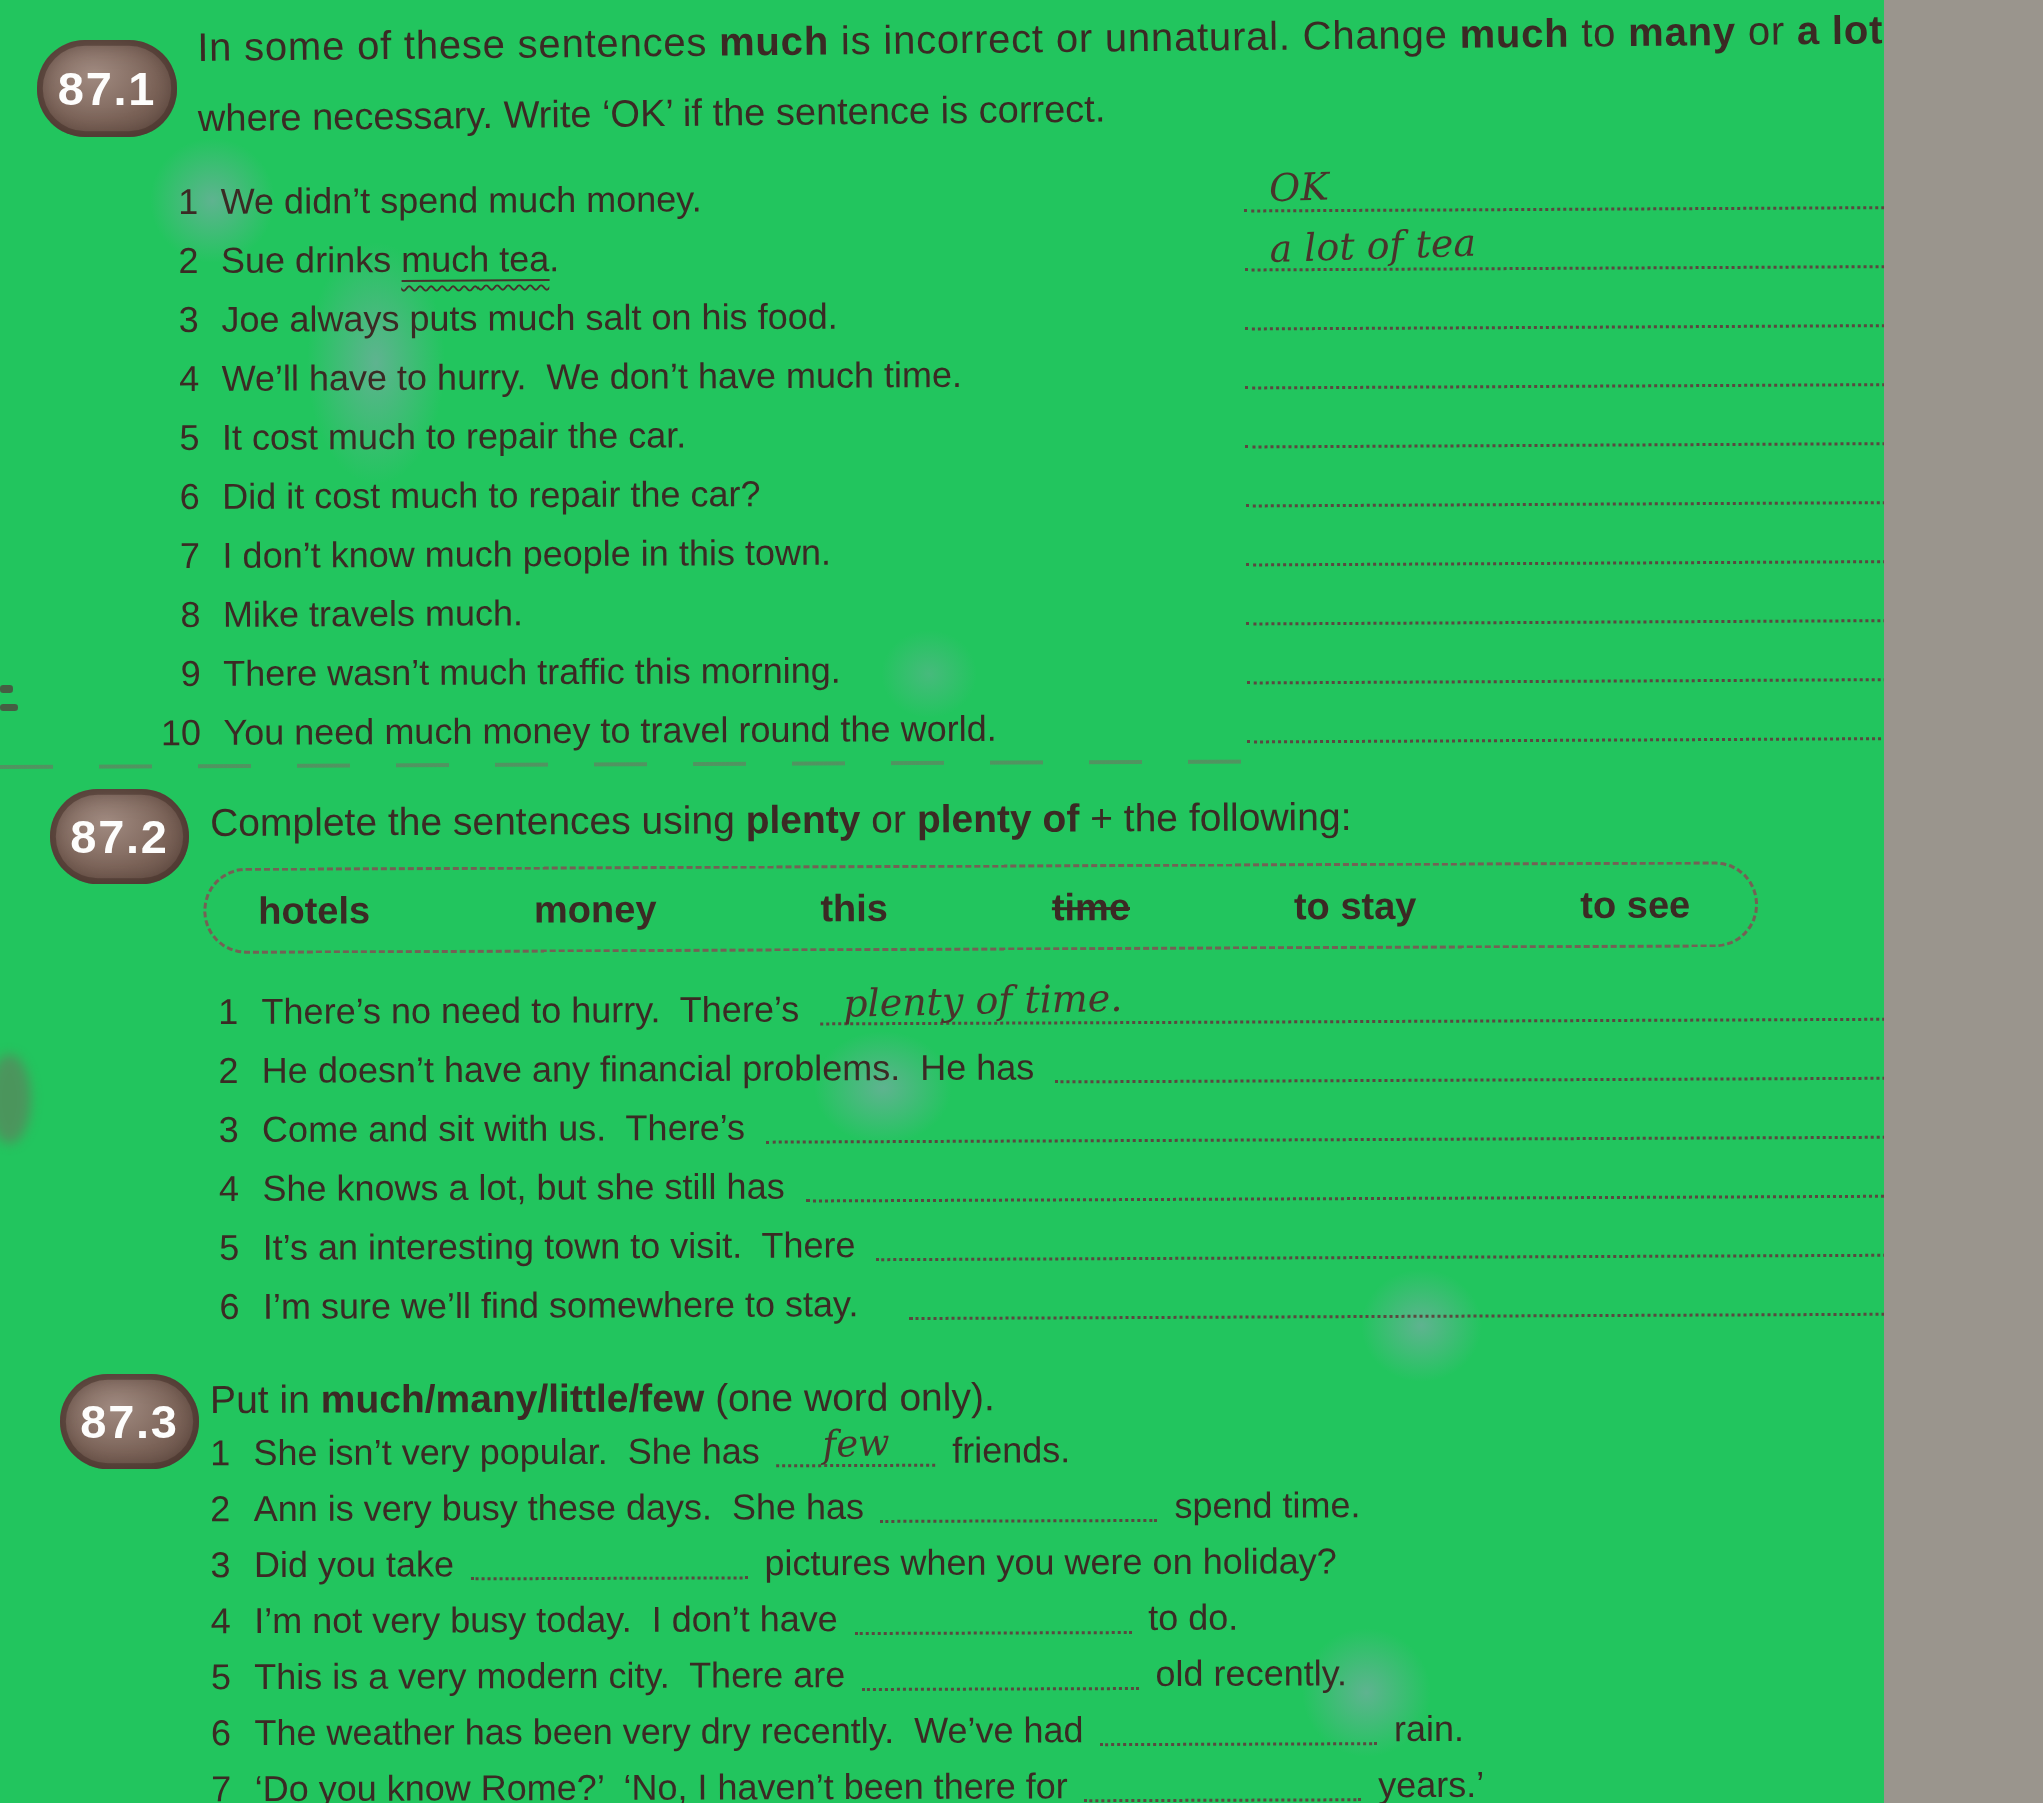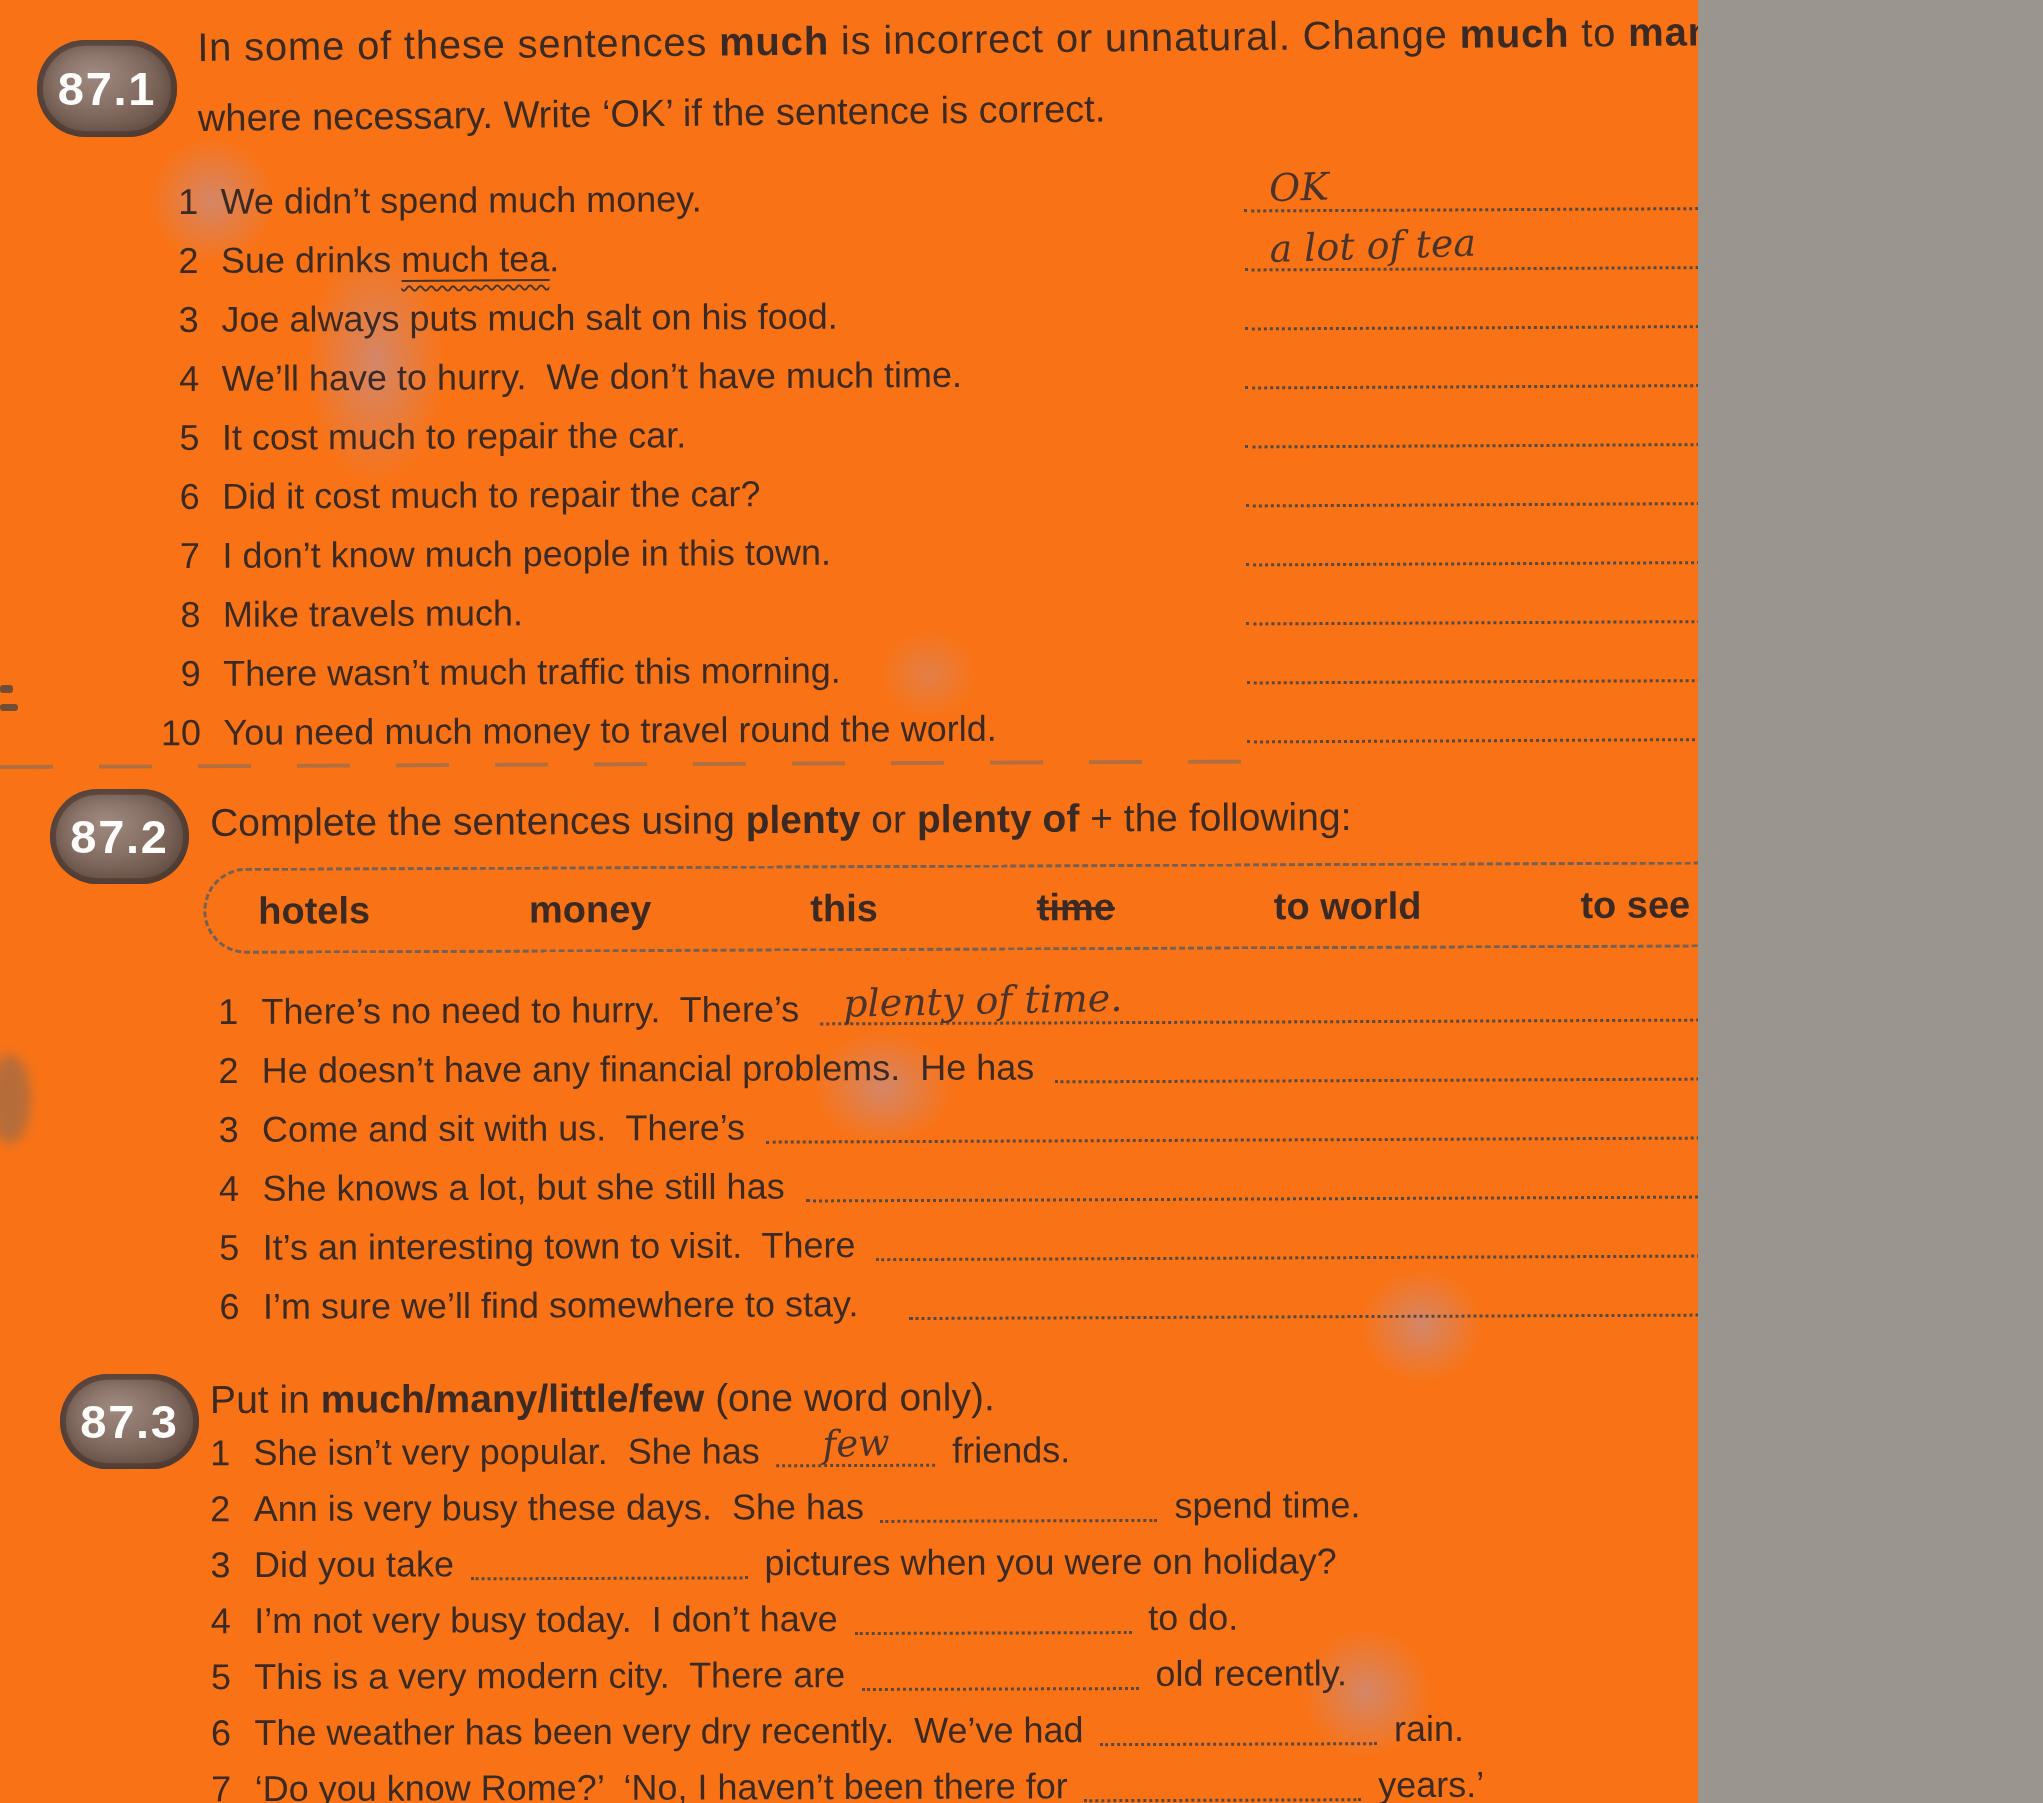--- a/index.html
+++ b/index.html
@@ -1,19 +1,19 @@
 <!DOCTYPE html>
 <html style="font-size:13.4px"><head>
 <meta charset="utf-8">
 <style>
   * { margin:0; padding:0; box-sizing:border-box; }
   html,body { background:#9a958d; }
   .page {
-    position:relative; width:1698px; height:1803px;
-    background:#f97316; overflow:hidden;
+    position:relative; width:1884px; height:1803px;
+    background:#22c55e; overflow:hidden;
     font-family:"Liberation Sans","DejaVu Sans",sans-serif;
     color:#3b2a24;
   }
 
   
   .badge {
     position:absolute; display:flex; align-items:center; justify-content:center;
     color:#fdfdfc; font-weight:700; font-size:47px; letter-spacing:1.7px;
     background:radial-gradient(ellipse at 40% 35%, #a08a80 0%, #7c6459 55%, #5f4a41 100%);
     border-radius:48px;
@@ -262,21 +262,21 @@
 
   <div class="badge" id="badge2">87.2</div>
 
   <div id="ex2-head"><span>Complete the sentences using </span><span class="bd">plenty</span><span> or </span><span class="bd">plenty of</span><span> + the following:</span></div>
 
   <div id="wordbox">
     <span class="w">hotels</span>
     <span class="w">money</span>
     <span class="w">this</span>
     <span class="w strike">time</span>
-    <span class="w">to world</span>
+    <span class="w">to stay</span>
     <span class="w">to see</span>
   </div>
 
   <div id="ex2-list">
     <div class="r2">
       <span class="no">1</span>
         <span class="s">There’s no need to hurry.  There’s</span>
       <div class="fill">
           <span class="dl"></span>
           <span class="hw">plenty of time.</span>

